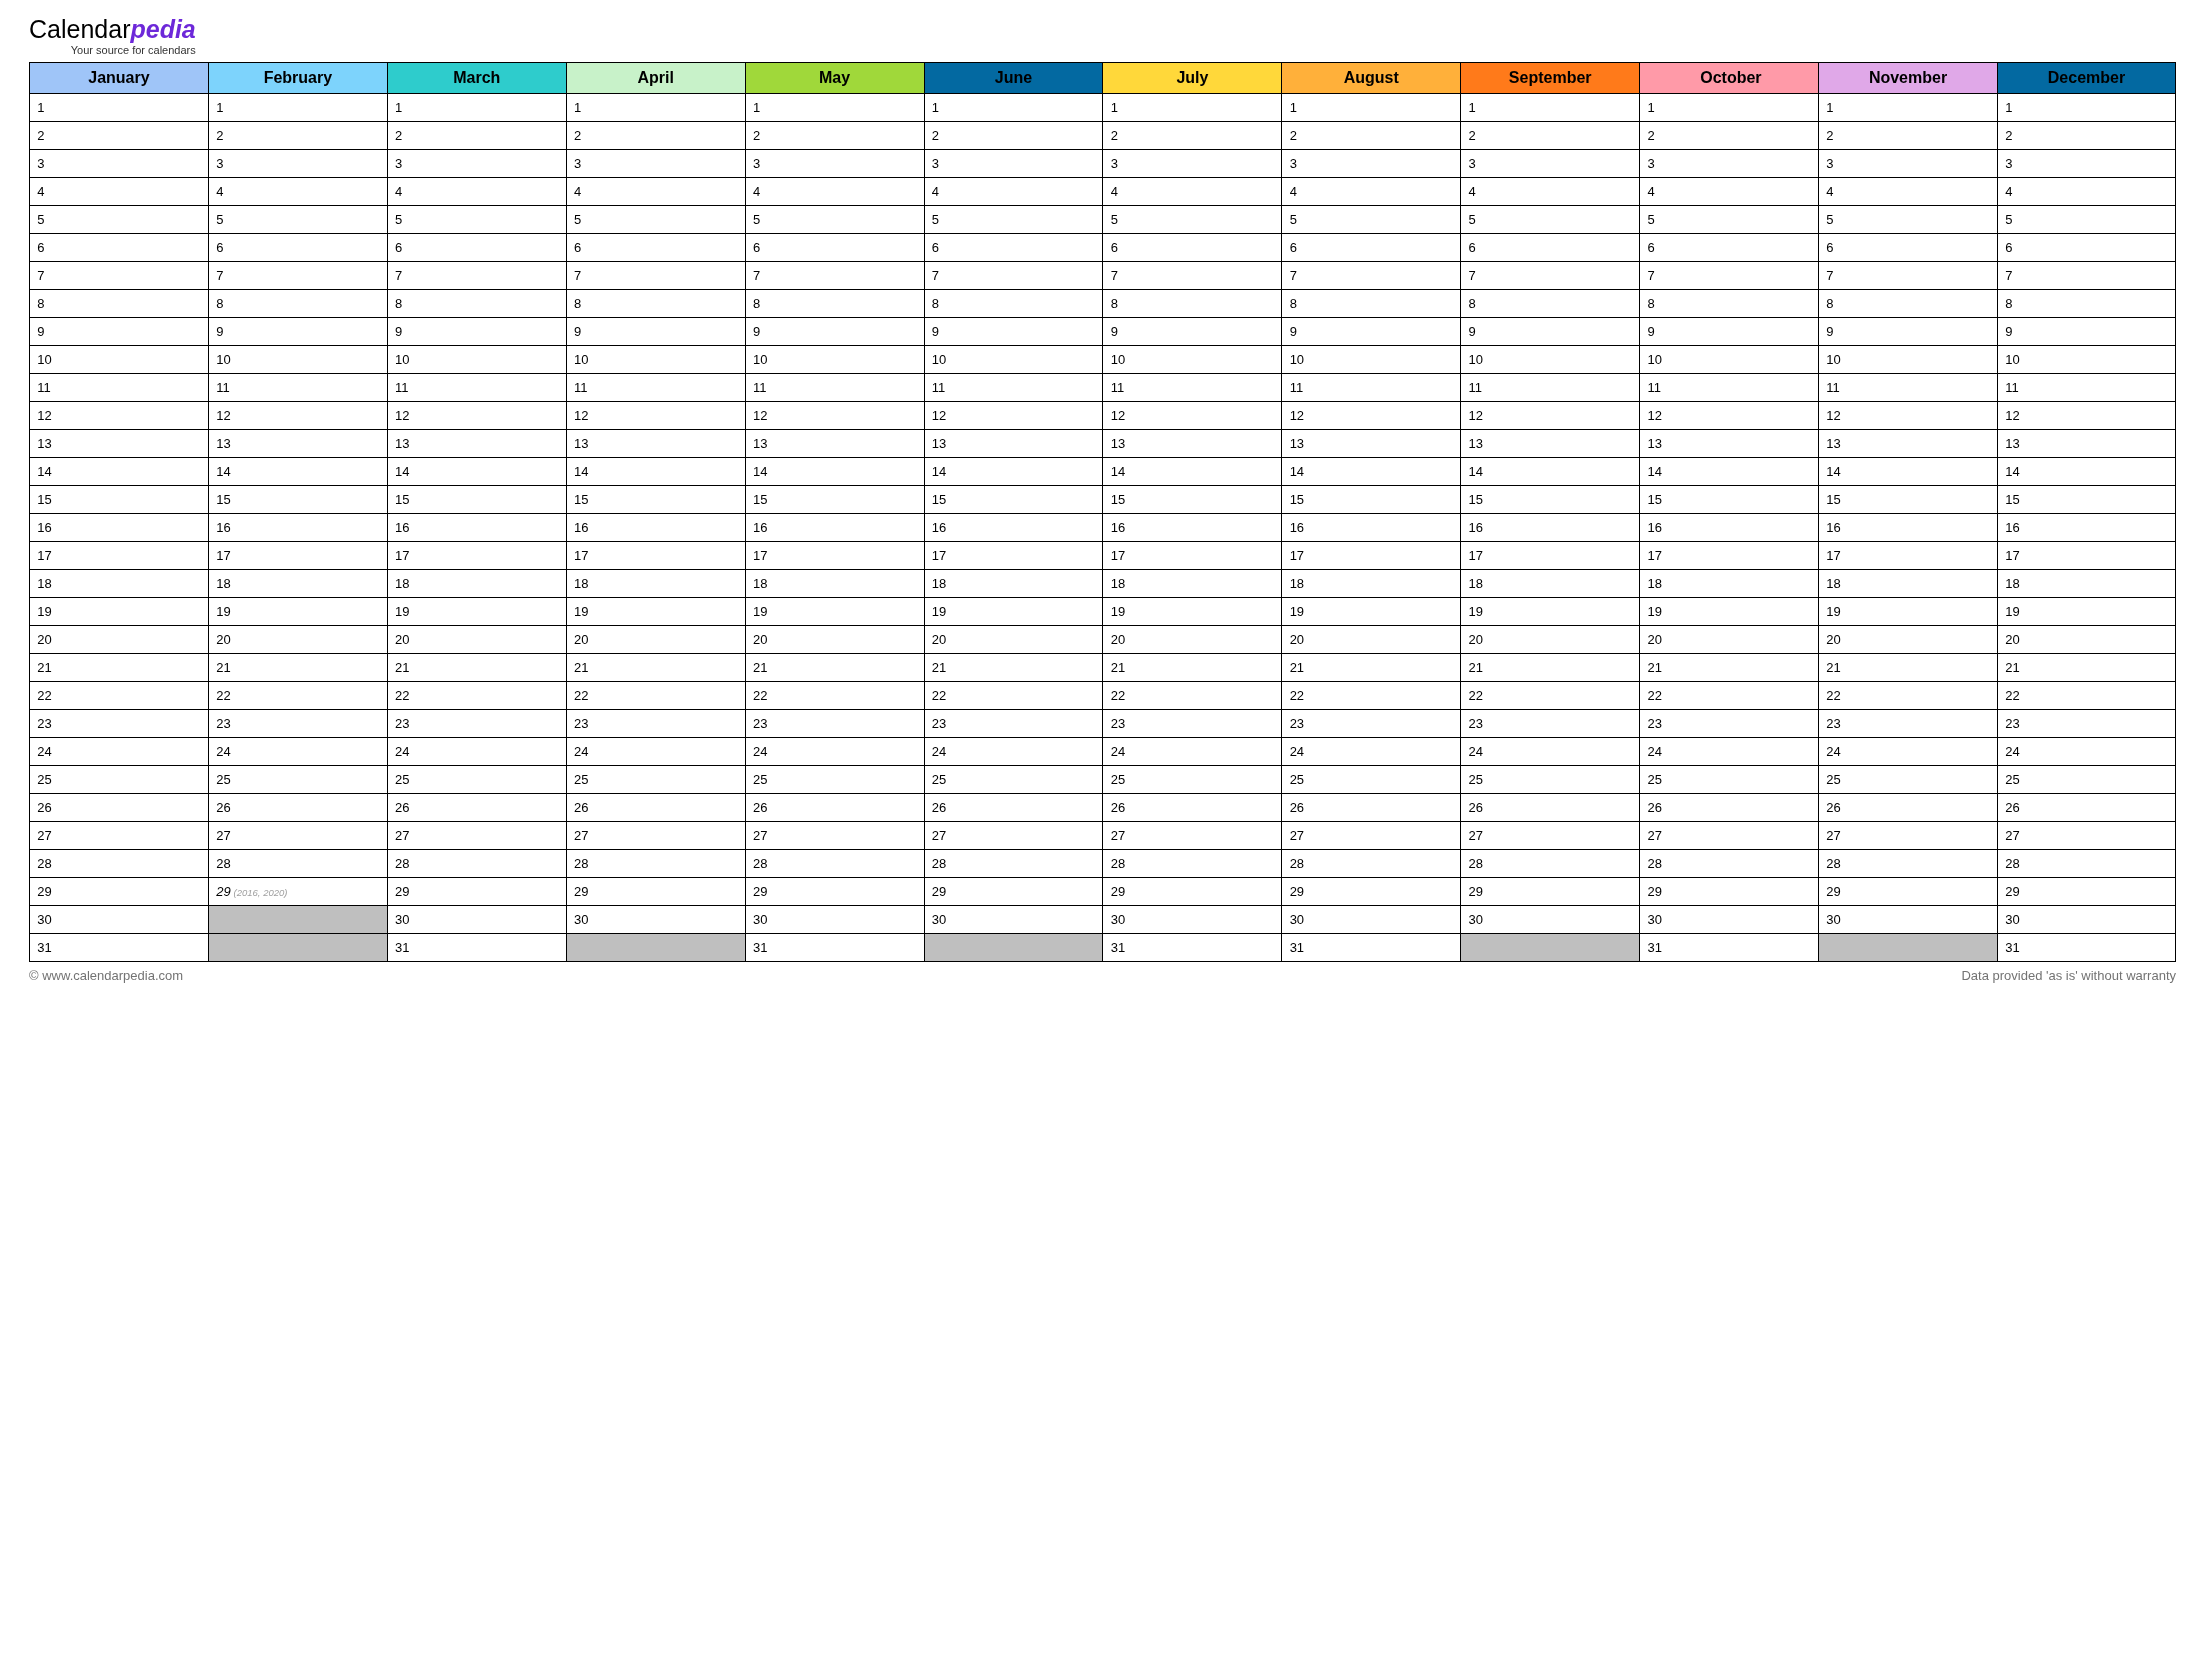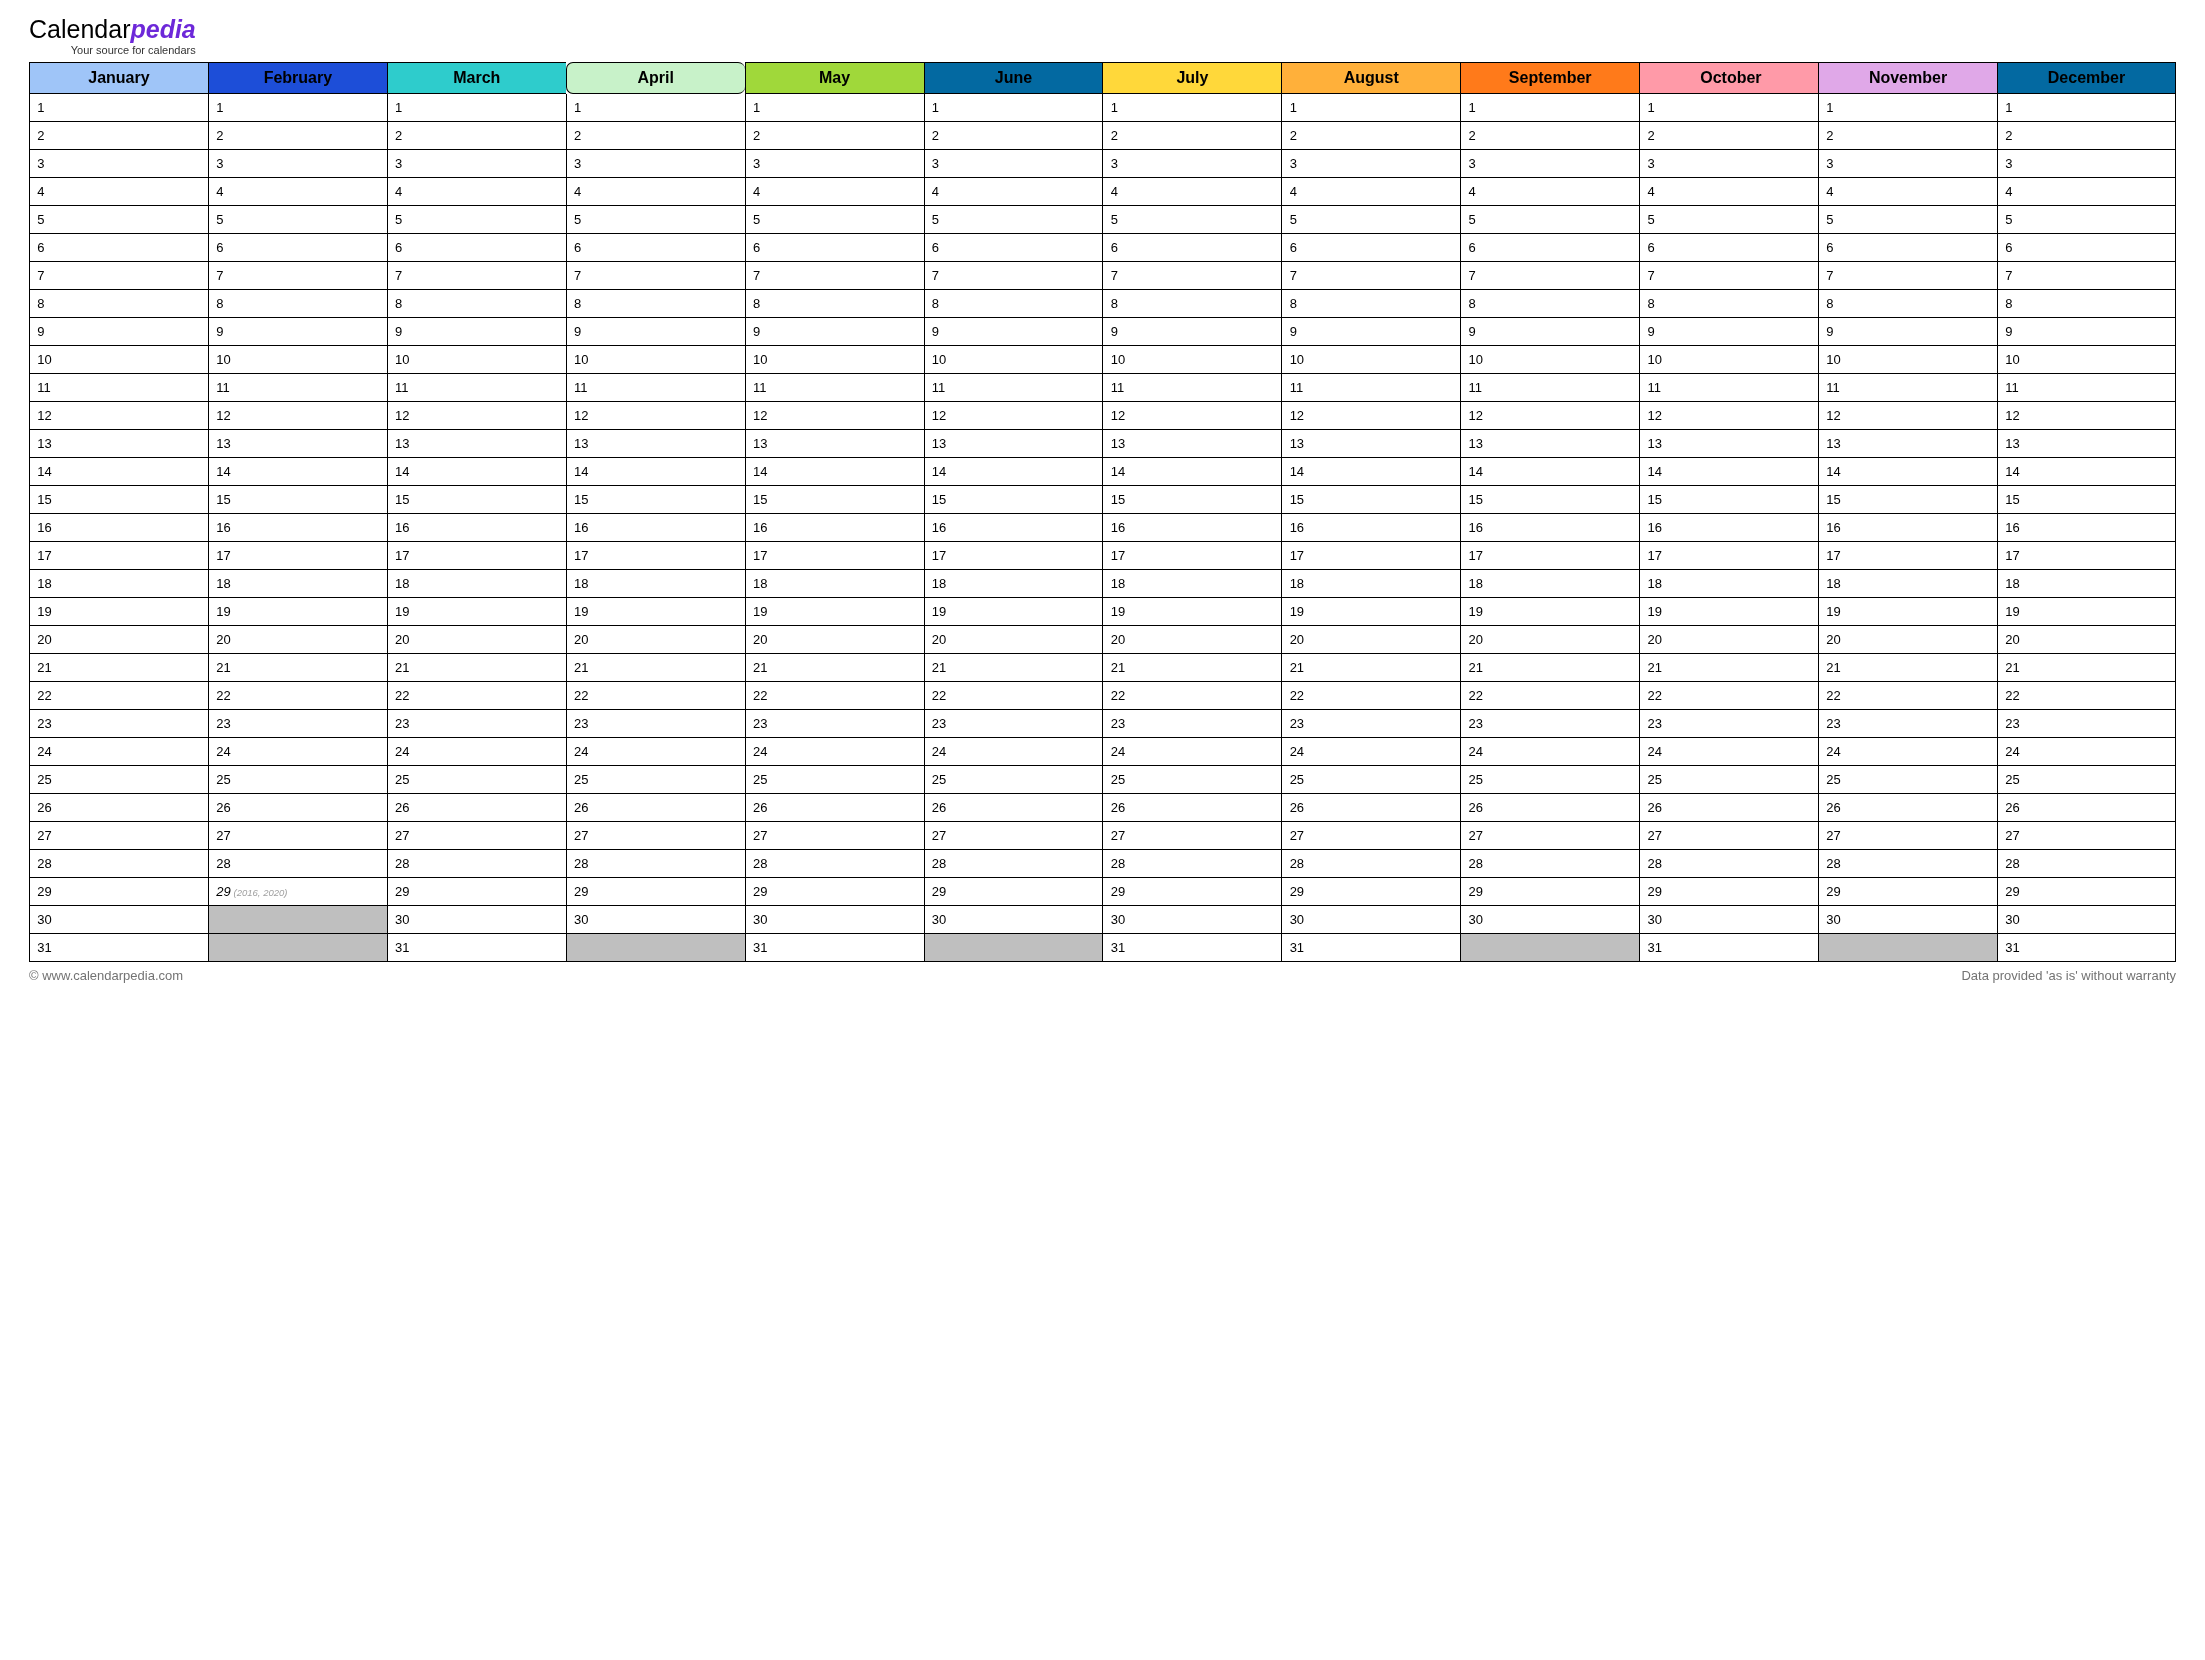--- a/index.html
+++ b/index.html
@@ -109,23 +109,23 @@
       <span>Calendar</span><span class="accent">pedia</span>
     </div>
     <div class="brand-sub">Your source for calendars</div>
   </div>
 </div>
 
 <table class="calendar">
   <thead>
     <tr id="month-header-row">
         <th style="background: rgb(159, 197, 248);">January</th>
-        <th style="background: #1d4ed8;">February</th>
+        <th style="background: #7dd3fc;">February</th>
         <th style="background: rgb(46, 204, 204);">March</th>
-        <th style="background: rgb(200, 242, 201); border-radius: 7px;">April</th>
+        <th style="background: rgb(200, 242, 201);">April</th>
         <th style="background: rgb(160, 216, 58);">May</th>
         <th style="background: #0369a1;">June</th>
         <th style="background: rgb(255, 216, 58);">July</th>
         <th style="background: rgb(255, 176, 58);">August</th>
         <th style="background: rgb(255, 122, 26);">September</th>
         <th style="background: rgb(255, 154, 168); padding-left: 8px;">October</th>
         <th style="background: rgb(224, 168, 232);">November</th>
         <th style="background: #0369a1;">December</th>
       </tr>
   </thead>

